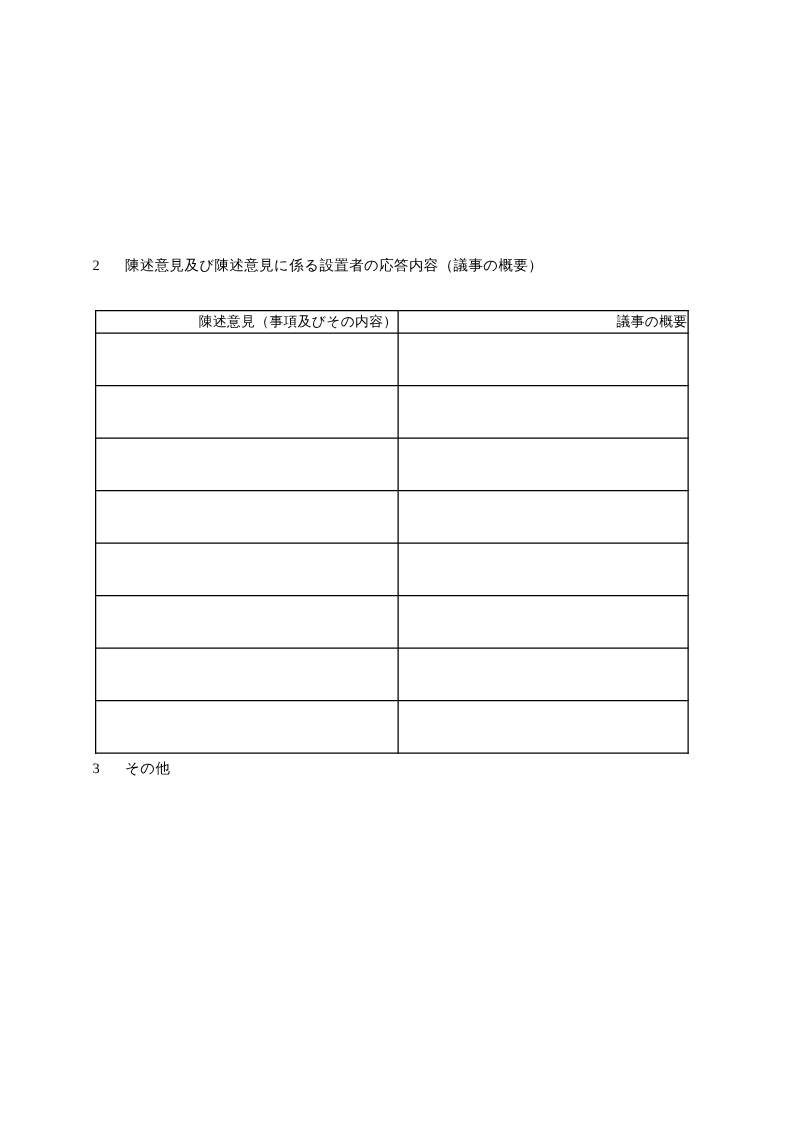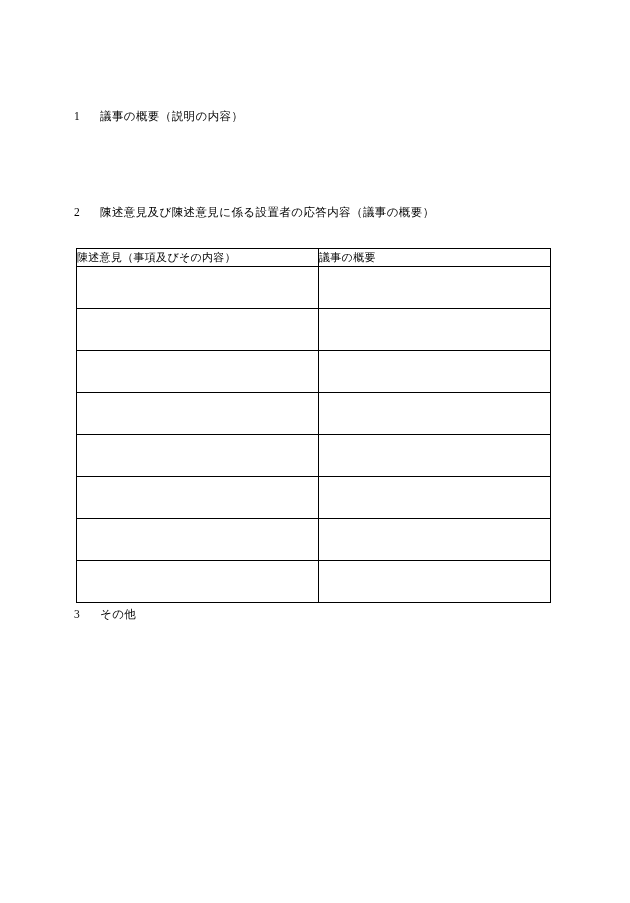--- a/index.html
+++ b/index.html
@@ -56,41 +56,38 @@
   table.qa-table th,
   table.qa-table td {
     border: 1px solid #000000;
     padding: 0;
     margin: 0;
   }
   table.qa-table th {
     height: 17px;
     font-size: 11px;
     font-weight: normal;
-    text-align: left;
+    text-align: right;
     letter-spacing: 0.3px;
     vertical-align: middle;
   }
   table.qa-table td {
     height: 41px;
     vertical-align: top;
     font-size: 11px;
   }
   .col-left { width: 241px; }
   .col-right { width: 231px; }
 </style>
 </head>
 <body>
 
 <div class="page">
 
 
-  <div class="section-heading sec-1">
-    <span class="sec-num">1</span><span>議事の概要（説明の内容）</span>
-  </div>
 
   <div class="section-heading sec-2">
     <span class="sec-num">2</span><span>陳述意見及び陳述意見に係る設置者の応答内容（議事の概要）</span>
   </div>
 
   <table class="qa-table">
     <thead>
       <tr>
         <th class="col-left">陳述意見（事項及びその内容）</th>
         <th class="col-right">議事の概要</th>

